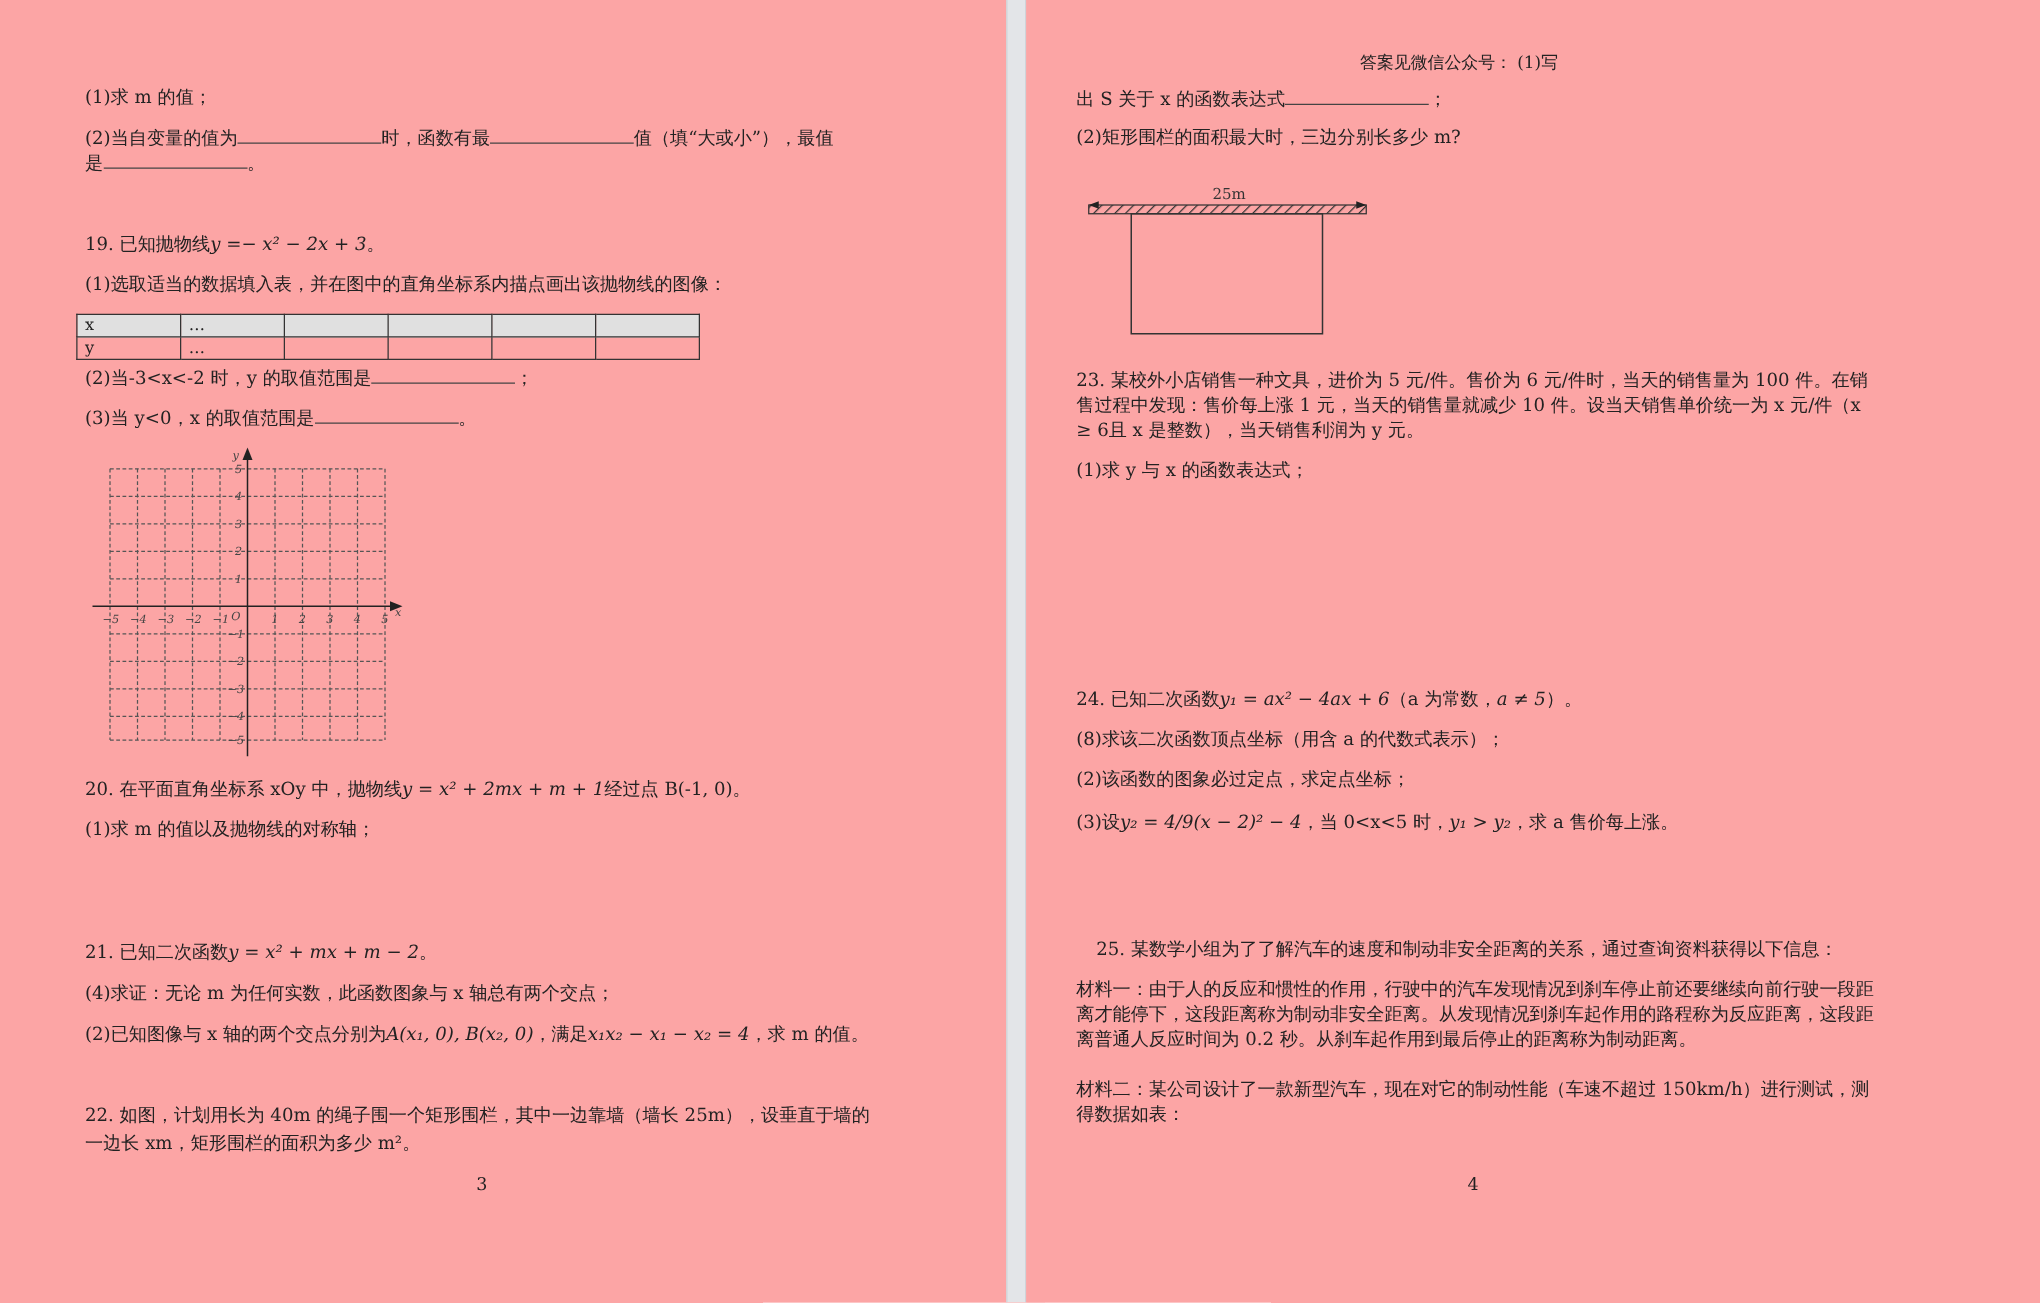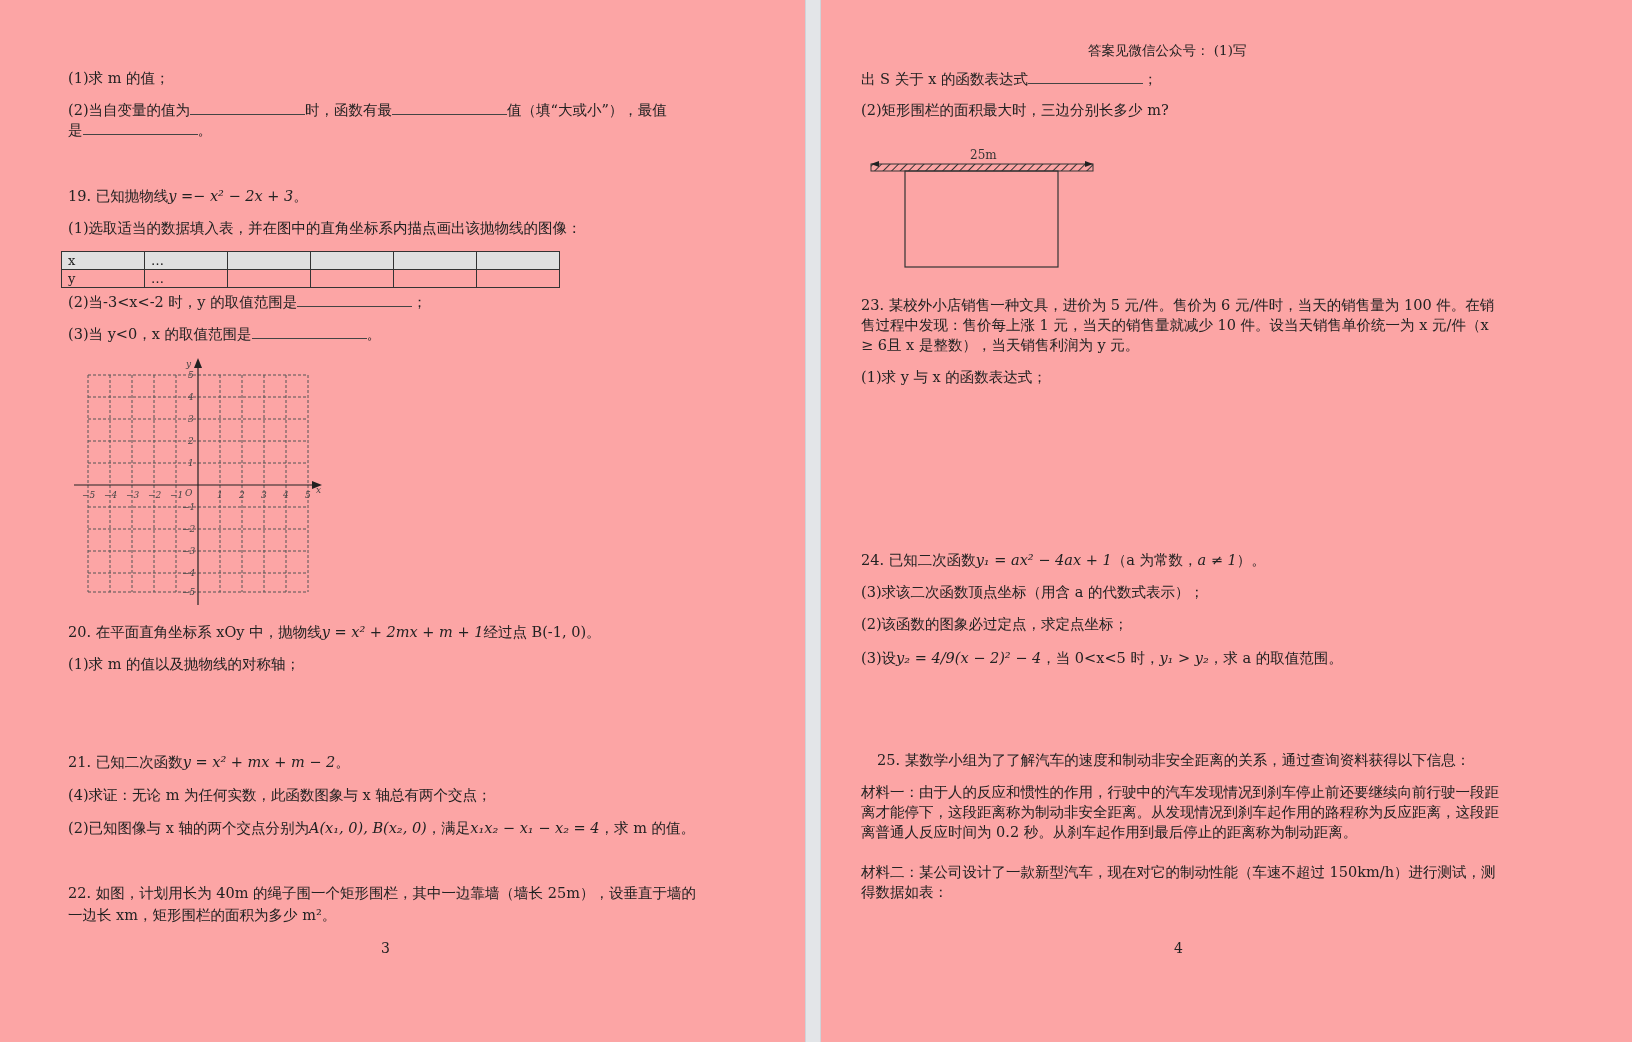--- a/index.html
+++ b/index.html
@@ -161,26 +161,26 @@
     <rect x="5" y="19" width="222" height="7" fill="url(#hatch)" stroke="#333" stroke-width="1"></rect>
     <polygon points="5,19 13,16 13,22" fill="#222"></polygon>
     <polygon points="227,19 219,16 219,22" fill="#222"></polygon>
     <rect x="39" y="26" width="153" height="96" fill="none" stroke="#333" stroke-width="1.2"></rect>
   </svg>
 
   <div class="t wrap" style="left:40px;top:295px;width:640px">23. 某校外小店销售一种文具，进价为 5 元/件。售价为 6 元/件时，当天的销售量为 100 件。在销售过程中发现：售价每上涨 1 元，当天的销售量就减少 10 件。设当天销售单价统一为 x 元/件（x ≥ 6且 x 是整数），当天销售利润为 y 元。</div>
   <div class="t" style="left:40px;top:367px">(1)求 y 与 x 的函数表达式；</div>
 
   <div class="t" style="left:40px;top:550px">
-    <span>24. 已知二次函数</span><span class="m">y₁ = ax² − 4ax + 1</span><span>（a 为常数，</span><span class="m">a ≠ 1</span><span>）。</span>
+    <span>24. 已知二次函数</span><span class="m">y₁ = ax² − 4ax + 6</span><span>（a 为常数，</span><span class="m">a ≠ 5</span><span>）。</span>
   </div>
-  <div class="t" style="left:40px;top:582px">(3)求该二次函数顶点坐标（用含 a 的代数式表示）；</div>
+  <div class="t" style="left:40px;top:582px">(8)求该二次函数顶点坐标（用含 a 的代数式表示）；</div>
   <div class="t" style="left:40px;top:614px">(2)该函数的图象必过定点，求定点坐标；</div>
   <div class="t" style="left:40px;top:648px">
-    <span>(3)设</span><span class="m">y₂ = 4/9(x − 2)² − 4</span><span>，当 0&lt;x&lt;5 时，</span><span class="m">y₁ &gt; y₂</span><span>，求 a 的取值范围。</span>
+    <span>(3)设</span><span class="m">y₂ = 4/9(x − 2)² − 4</span><span>，当 0&lt;x&lt;5 时，</span><span class="m">y₁ &gt; y₂</span><span>，求 a 售价每上涨。</span>
   </div>
 
   <div class="t" style="left:56px;top:750px">25. 某数学小组为了了解汽车的速度和制动非安全距离的关系，通过查询资料获得以下信息：</div>
   <div class="t wrap" style="left:40px;top:782px;width:640px;padding-left:0">
     <span class="bold">材料一</span><span>：由于人的反应和惯性的作用，行驶中的汽车发现情况到刹车停止前还要继续向前行驶一段距离才能停下，这段距离称为制动非安全距离。从发现情况到刹车起作用的路程称为反应距离，这段距离普通人反应时间为 0.2 秒。从刹车起作用到最后停止的距离称为制动距离。</span>
   </div>
   <div class="t wrap" style="left:40px;top:862px;width:640px">
     <span class="bold">材料二</span><span>：某公司设计了一款新型汽车，现在对它的制动性能（车速不超过 150km/h）进行测试，测得数据如表：</span>
   </div>
 

